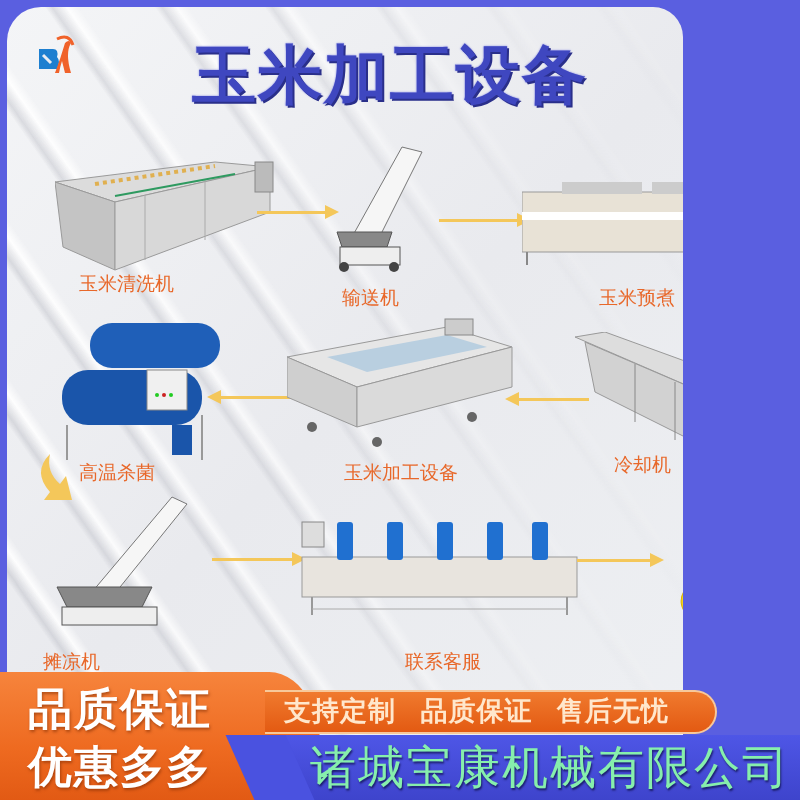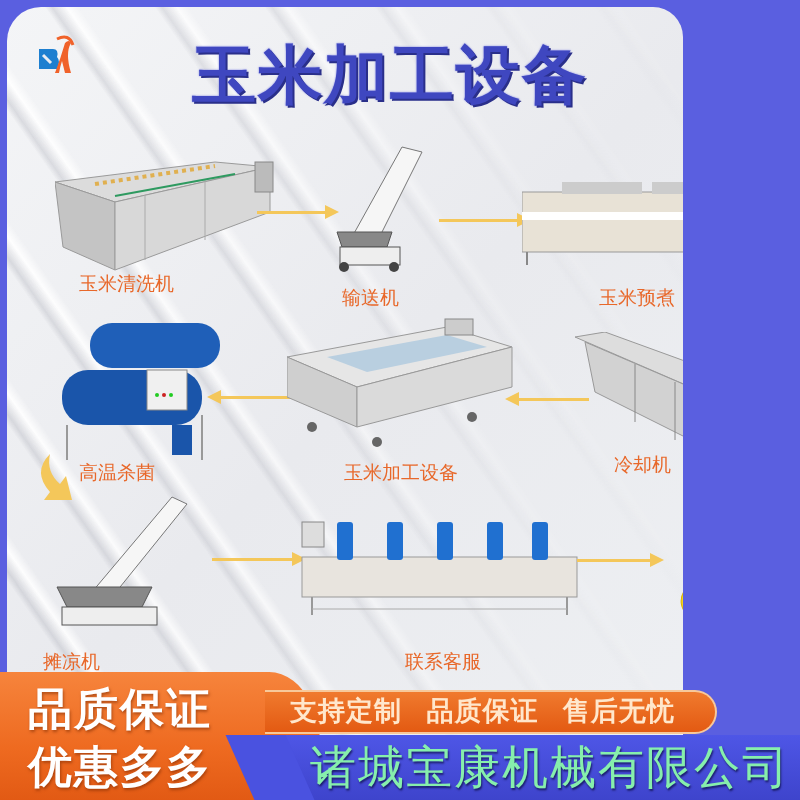--- a/index.html
+++ b/index.html
@@ -20,21 +20,21 @@
   .arrow.l::before{content:"";position:absolute;left:-12px;top:-6px;border-right:14px solid #f4c75a;border-top:7px solid transparent;border-bottom:7px solid transparent;}
   .curve{position:absolute;}
   
   .cs-panel{position:absolute;left:0;top:672px;width:290px;height:128px;
     background:linear-gradient(180deg,#f6843c 0%,#ee6a20 60%,#e25a14 100%);
     border-radius:0 40px 0 0;}
   .cs-panel::after{content:"";position:absolute;right:-30px;top:0;width:60px;height:128px;background:inherit;transform:skewX(18deg);border-radius:0 30px 0 0;}
   .cs-line{position:absolute;left:28px;color:#fff;font-size:44px;font-weight:bold;letter-spacing:2px;text-shadow:1px 2px 3px rgba(120,40,0,.55);white-space:nowrap;}
   .feat-bar{position:absolute;left:265px;top:690px;width:450px;height:40px;border-radius:0 22px 22px 0;
     background:linear-gradient(180deg,#f07a2e 0%,#e35a12 100%);border:2px solid #f7c89a;border-left:none;}
-  .feat-text{position:absolute;left:290px;top:693px;color:#ffe7cc;font-size:27px;font-weight:bold;letter-spacing:1px;white-space:nowrap;}
+  .feat-text{position:absolute;left:284px;top:693px;color:#ffe7cc;font-size:27px;font-weight:bold;letter-spacing:1px;white-space:nowrap;}
   .feat-text span{margin-right:14px;}
   .company-bar{position:absolute;left:270px;top:735px;width:530px;height:65px;
     background:linear-gradient(180deg,#4e56e6 0%,#3e44cc 100%);}
   .company-bar::before{content:"";position:absolute;left:-30px;top:0;width:60px;height:65px;background:#4a52e0;transform:skewX(24deg);}
   .company-text{position:absolute;left:310px;top:735px;color:#86efac;font-size:46px;font-family:"DejaVu Serif",serif;letter-spacing:2px;white-space:nowrap;text-shadow:1px 2px 2px rgba(0,0,40,.6);line-height:65px;}
 </style>
 </head>
 <body>
 
 <div class="frame">

